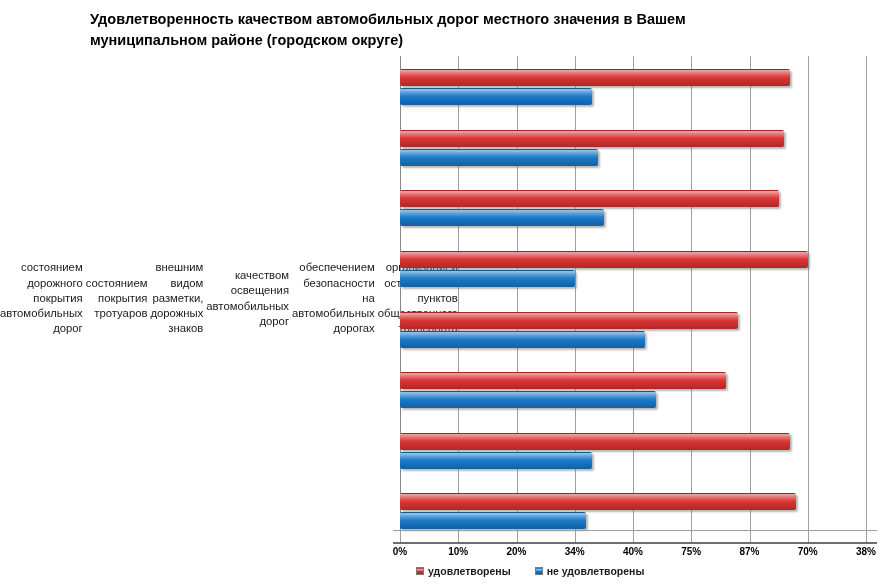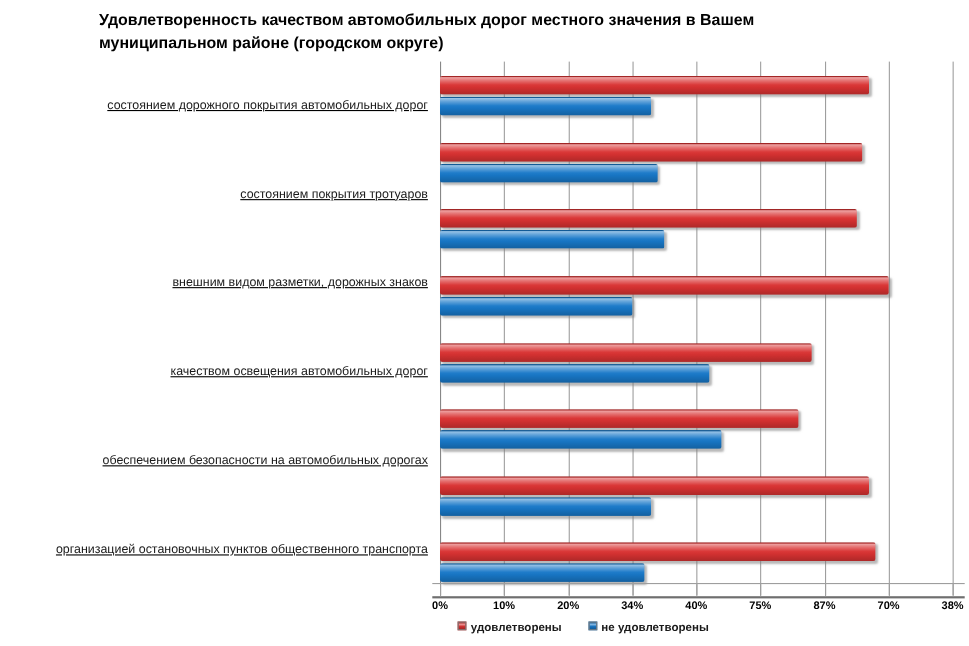--- a/index.html
+++ b/index.html
@@ -7,21 +7,21 @@
     position:relative; width:881px; height:587px; background:#ffffff;
     font-family:"Liberation Sans", sans-serif; overflow:hidden;
   }
   .chart-title {
     position:absolute; top:9px; left:90px; width:700px;
     text-align:left; font-weight:bold; font-size:14.5px; line-height:21px; color:#000;
   }
   
   .labels {
     position:absolute; left:0; top:56px; width:392px; height:485px;
-    display:flex; flex-direction:column;text-decoration:underline;
+    display:flex; flex-direction:row;
   }
   .label-row {
     flex:1 1 0; display:flex; align-items:center; justify-content:flex-end;
     text-align:right; font-size:11.3px; color:#1a1a1a; line-height:1.35; padding-right:3px;
   }
   
   .plot { position:absolute; left:400px; top:56px; width:466px; height:485px; }
   .gridline { position:absolute; top:0; bottom:0; width:1px; background:#9e9e9e; }
   .gridline.first { background:#878787; }
   .rows { position:absolute; left:0; top:0; right:0; bottom:0; display:flex; flex-direction:column; }
@@ -42,21 +42,21 @@
     border-top:1px solid #9e9e9e; border-bottom:2px solid #6f6f6f; box-sizing:content-box;
   }
   .axis-band .tick { position:absolute; top:0; bottom:0; width:1px; background:#9e9e9e; }
   .xticklabels { position:absolute; left:400px; top:546px; width:466px; height:12px; }
   .xtick {
     position:absolute; transform:translateX(-50%); top:0;
     font-size:10px; font-weight:bold; color:#000; white-space:nowrap;
   }
   
   .legend { position:absolute; left:416px; top:565px; display:flex; gap:24px; align-items:center; }
-  .legend-item { display:flex; gap:4px; font-size:10.5px; font-weight:600; color:#1a1a1a; }
+  .legend-item { display:flex; align-items:center; gap:4px; font-size:10.5px; font-weight:600; color:#1a1a1a; }
   .legend-marker {
     width:8px; height:8px; border:1px solid #7a7a7a; box-sizing:border-box;
     background-image:linear-gradient(180deg, rgba(0,0,0,0.25) 0%, rgba(255,255,255,0.5) 25%, rgba(0,0,0,0.05) 60%, rgba(0,0,0,0.25) 100%);
   }
 </style>
 </head>
 <body>
 
 <div class="chart">
   <div class="chart-title">Удовлетворенность качеством автомобильных дорог местного значения в Вашем муниципальном районе (городском округе)</div>

